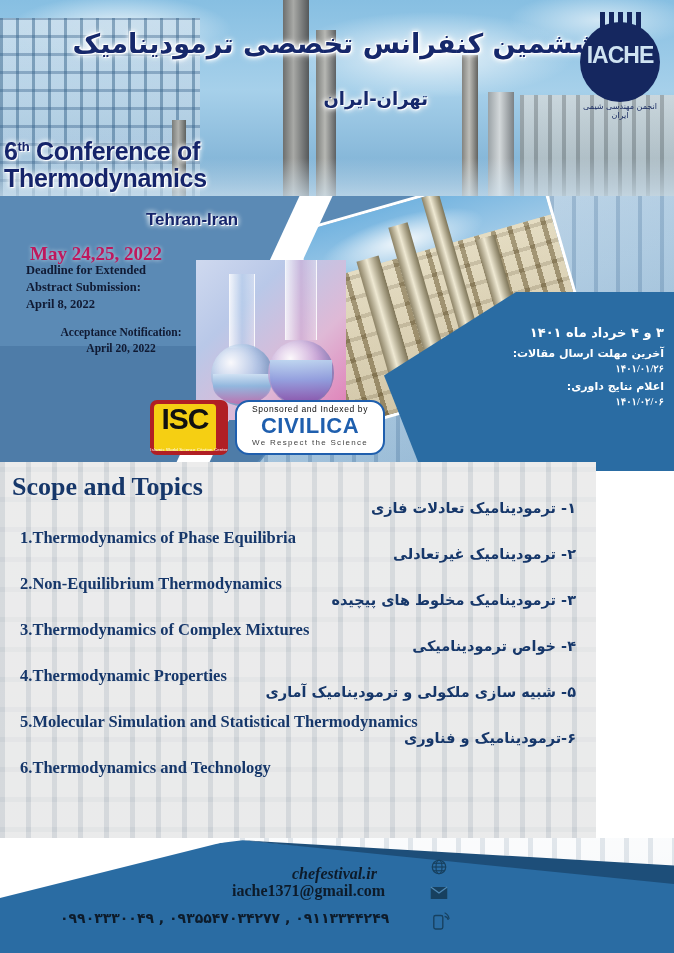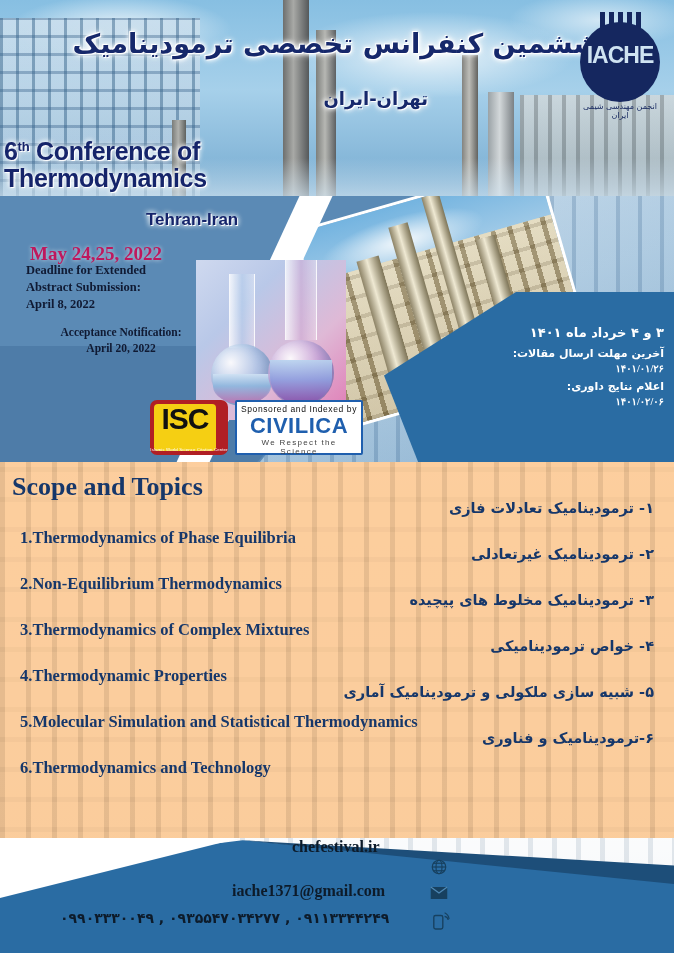--- a/index.html
+++ b/index.html
@@ -142,29 +142,29 @@
   .sponsors{position:absolute;left:150px;top:400px;display:flex;align-items:center;gap:7px;}
   .isc{position:relative;width:78px;height:55px;background:#b01f24;border-radius:7px;
     padding:3px;box-sizing:border-box;}
   .isc-inner{position:absolute;left:4px;top:4px;width:62px;height:47px;background:#f5cf13;
     border-radius:4px;}
   .isc-let{position:absolute;left:4px;top:2px;width:62px;text-align:center;
     font-family:"Liberation Sans",sans-serif;font-weight:700;font-size:30px;color:#111;
     letter-spacing:-1px;line-height:34px;}
   .isc-sub{position:absolute;left:0;bottom:3px;width:78px;text-align:center;
     font-family:"Liberation Sans",sans-serif;font-size:4.4px;color:#fff;letter-spacing:.1px;}
-  .civ{width:128px;height:55px;background:#ffffff;border:2px solid #1f5fae;border-radius:2px;
+  .civ{width:150px;height:55px;background:#ffffff;border:2px solid #1f5fae;border-radius:14px;
     box-sizing:border-box;padding:2px 4px;text-align:center;}
   .civ-top{font-family:"Liberation Sans",sans-serif;font-size:8.5px;color:#111;letter-spacing:.6px;}
   .civ-mid{font-family:"Liberation Sans",sans-serif;font-weight:700;font-size:22px;color:#1f5fae;
     letter-spacing:.5px;line-height:24px;}
   .civ-bot{font-family:"Liberation Sans",sans-serif;font-size:8px;color:#444;letter-spacing:1.3px;}
 
   
-  .body{position:absolute;left:0;top:462px;width:674px;height:400px;overflow:hidden;background:#fdba74;}
+  .body{position:absolute;left:0;top:462px;width:596px;height:400px;overflow:hidden;background:#e5e5e5;}
   .body-bg{position:absolute;inset:0;opacity:.30;
     background:
       repeating-linear-gradient(90deg, rgba(120,140,160,.5) 0 5px, rgba(255,255,255,.6) 5px 26px),
       repeating-linear-gradient(0deg, rgba(120,140,160,.35) 0 5px, rgba(255,255,255,.55) 5px 30px),
       linear-gradient(180deg,#f2f6f9,#cfd9e1);}
   .scope{position:absolute;left:12px;top:10px;
     font-family:"Liberation Serif",serif;font-weight:700;font-size:26px;color:#16376a;}
   .en-list{position:absolute;left:12px;top:58px;width:470px;
     font-family:"Liberation Serif",serif;font-weight:700;font-size:16.5px;color:#16376a;}
   .en-list li{list-style:none;margin:0 0 26px 0;}
@@ -182,21 +182,21 @@
   .f-bgphoto{position:absolute;inset:0;opacity:.45;
     background:repeating-linear-gradient(90deg, rgba(130,150,170,.45) 0 5px, rgba(250,252,253,.6) 5px 24px),
       linear-gradient(180deg,#eef3f7,#cdd8e0);}
   .f-blue{position:absolute;left:0;top:0;width:674px;height:115px;background:#2a6ca3;
     clip-path:polygon(0 28%, 36% 2%, 100% 36%, 100% 100%, 0 100%);}
   .f-navy{position:absolute;left:0;top:0;width:674px;height:115px;background:#1d4e79;
     clip-path:polygon(36% 2%, 100% 24%, 100% 40%);}
   .f-white{position:absolute;left:0;top:0;width:240px;height:60px;background:#ffffff;
     clip-path:polygon(0 0, 100% 0, 0 100%);}
   .f-line{position:absolute;color:#0d1b2a;font-family:"Liberation Serif",serif;font-weight:700;}
-  .f-web{left:292px;top:0;font-size:16px;}
+  .f-web{left:292px;top:27px;font-size:16px;font-style:italic;}
   .f-mail{left:232px;top:44px;font-size:16px;}
   .f-tel{left:60px;top:72px;font-size:14px;direction:rtl;font-family:"DejaVu Sans",sans-serif;}
   .f-ico{position:absolute;width:18px;height:18px;}
   .ico-web{left:430px;top:20px;}
   .ico-mail{left:430px;top:48px;}
   .ico-tel{left:432px;top:72px;}
   svg{display:block;}
 </style>
 </head>
 <body>

